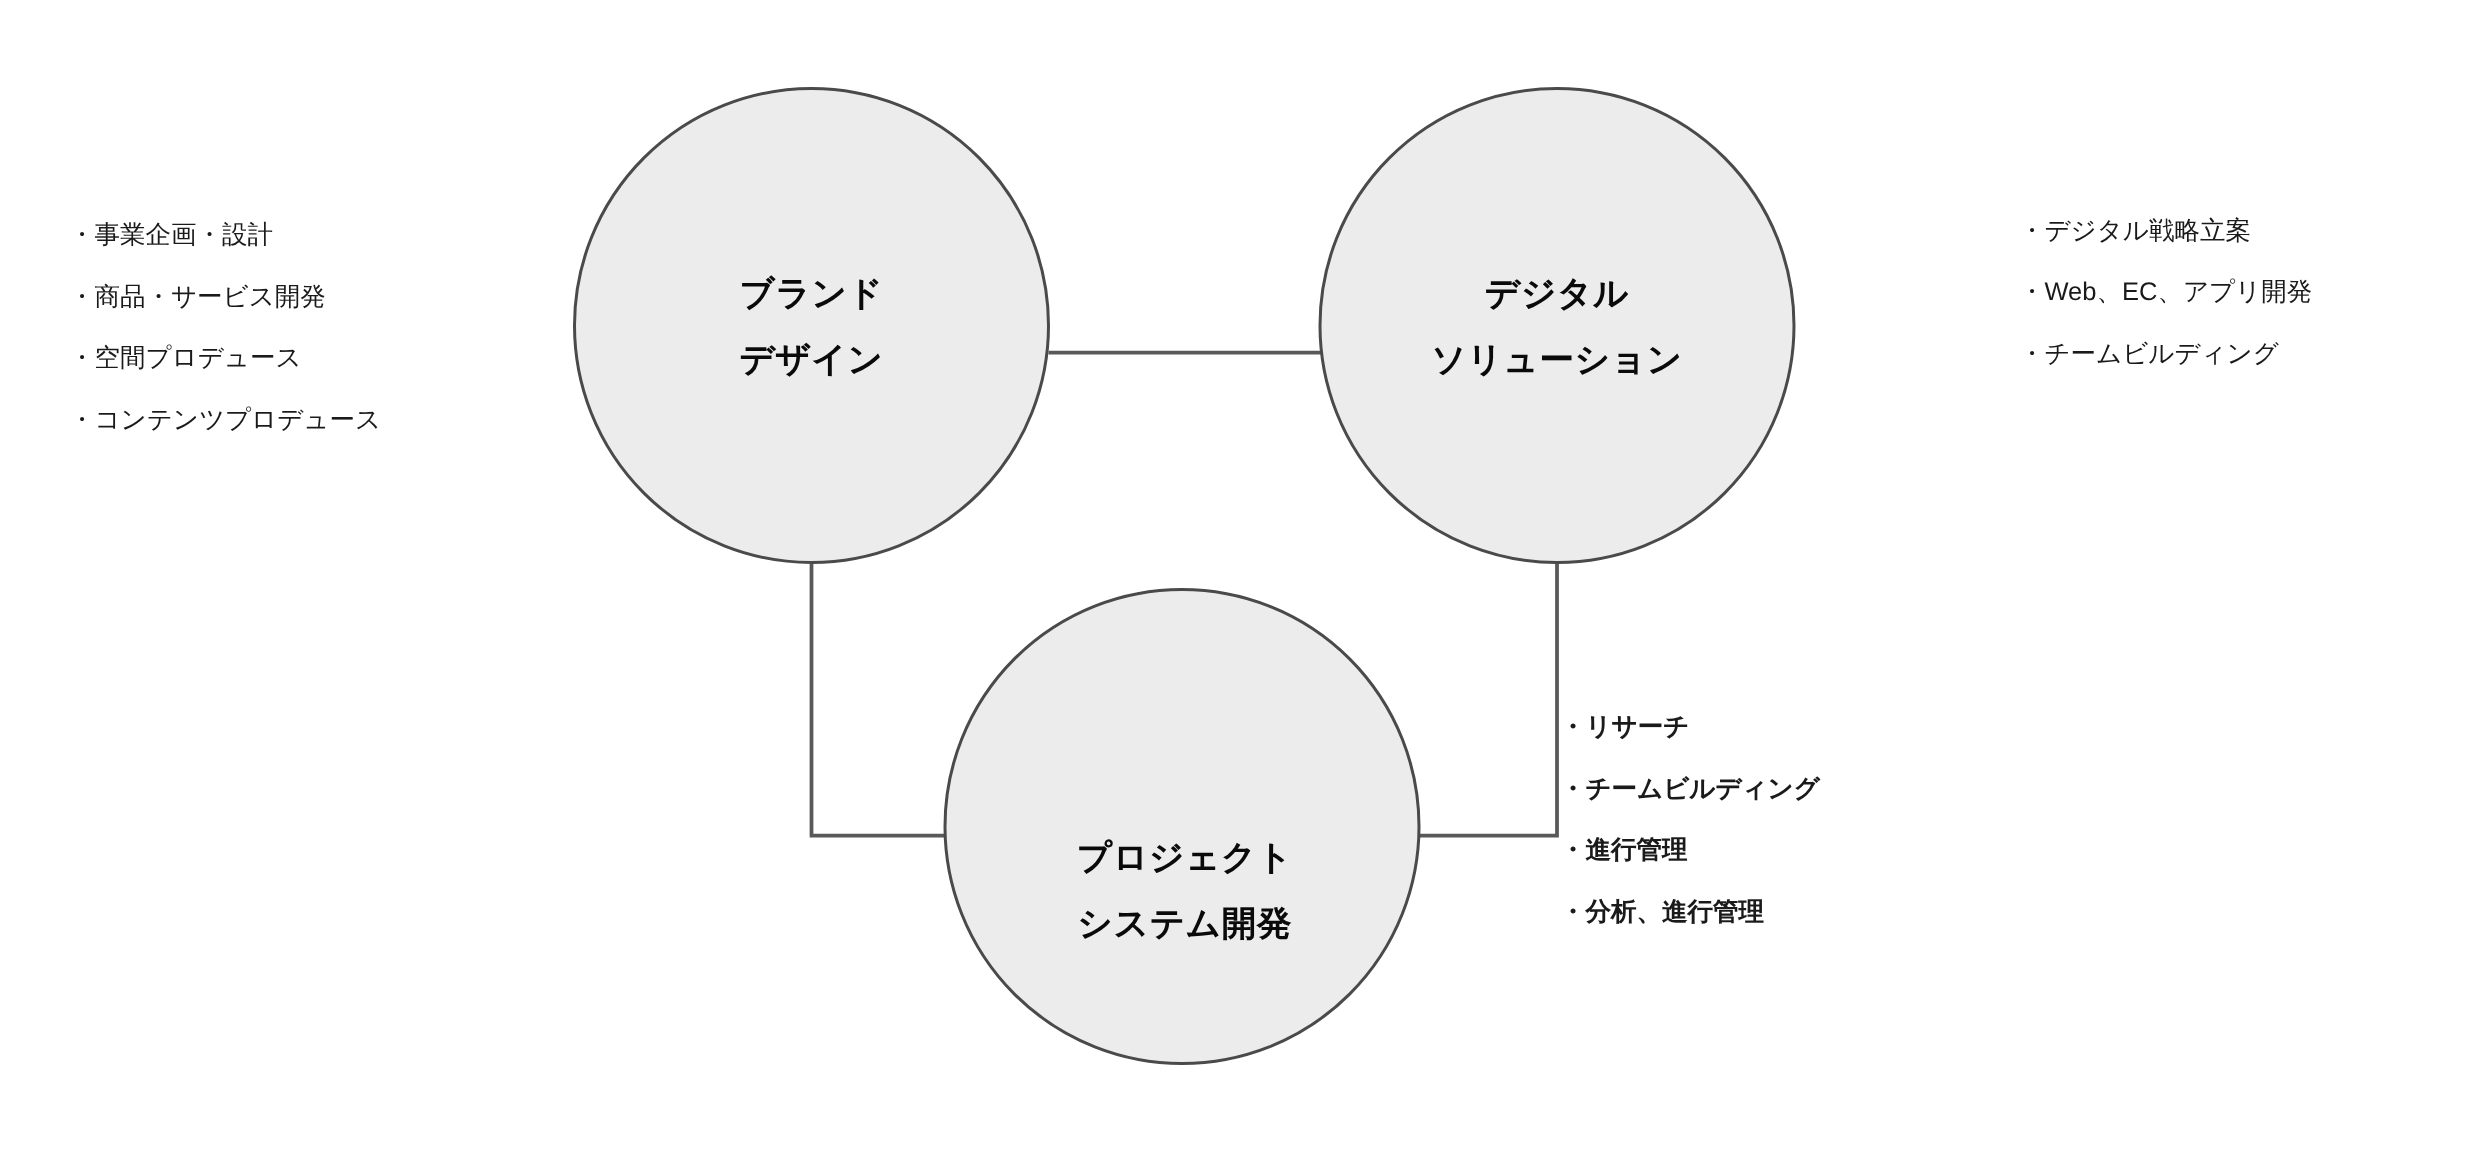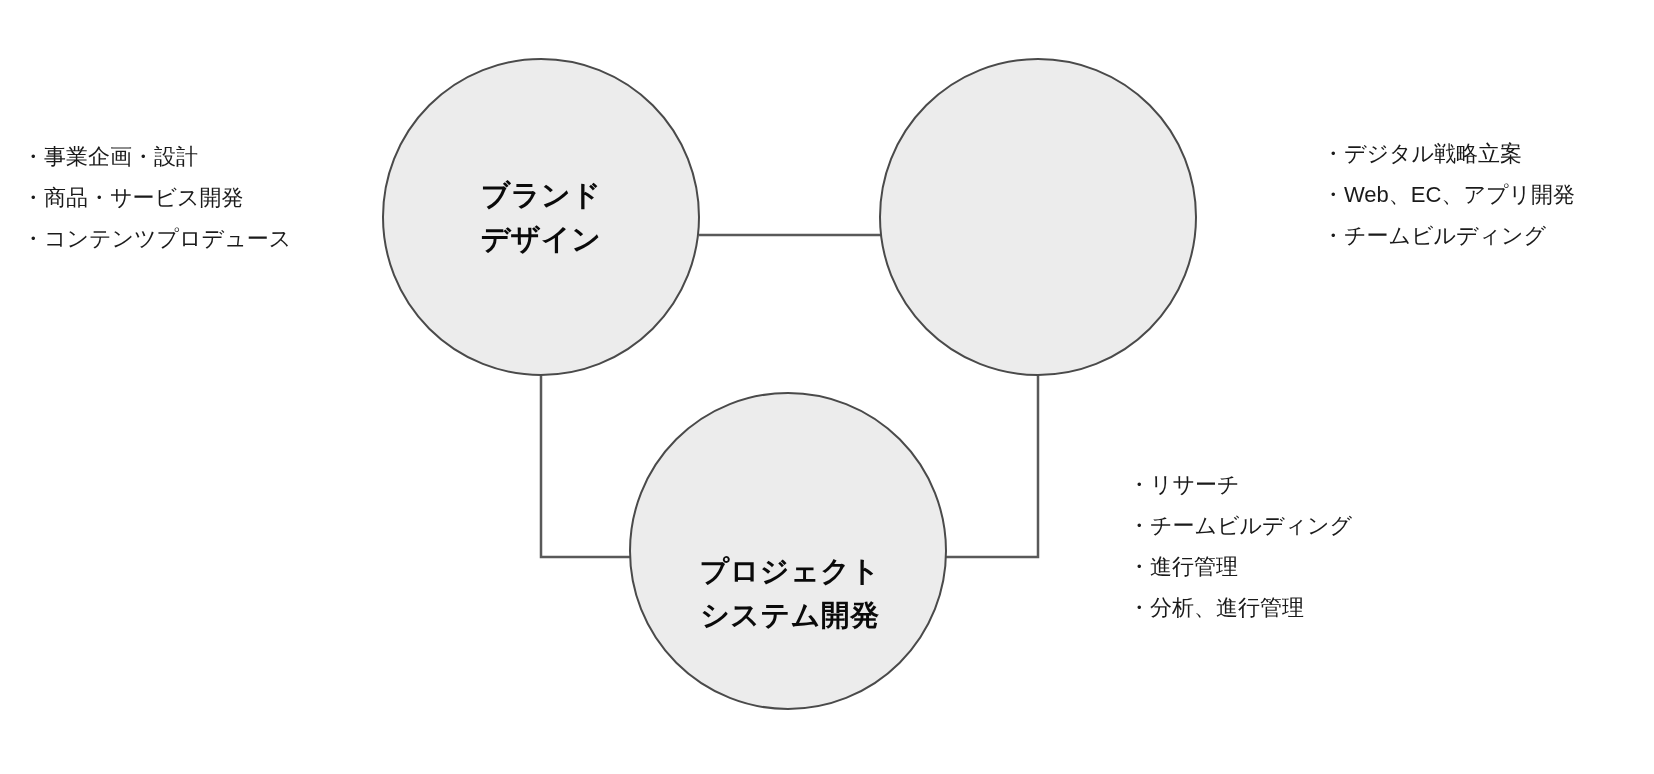--- a/index.html
+++ b/index.html
@@ -32,43 +32,44 @@
   }
   .connector-line {
     stroke: #595959;
     stroke-width: 2.5;
     fill: none;
   }
   .node-label {
     position: absolute;
     text-align: center;
     font-weight: bold;
-    font-size: 29px;
+    font-size: 23px;
     line-height: 44px;
     letter-spacing: 0.5px;
     color: #0a0a0a;
     white-space: nowrap;
     transform: translate(-50%, -50%);
   }
   .node-label .label-line {
     display: block;
   }
   .spec-list {
     position: absolute;
-    font-size: 22px;
+    font-size: 17px;
     line-height: 41px;
     color: #1a1a1a;
     white-space: nowrap;
+    margin-left: 24px;
   }
   .spec-list .spec-item {
     display: block;
   }
   #list-brand { left: 22px; top: 136px; }
   #list-digital { left: 1322px; top: 133px; }
-  #list-pm { left: 1128px; top: 464px; }
+  #list-pm { left: 1016px; top: 464px; font-weight: bold; }
 </style>
 </head>
 <body>
 
 <div id="stage">
 
   <svg id="diagram-svg" viewBox="0 0 1654 774">
 
     <line class="connector-line" x1="699" y1="235" x2="881" y2="235"></line>
 
@@ -79,29 +80,34 @@
     <circle class="node-circle-shape" cx="541" cy="217" r="158"></circle>
     <circle class="node-circle-shape" cx="1038" cy="217" r="158"></circle>
     <circle class="node-circle-shape" cx="788" cy="551" r="158"></circle>
   </svg>
 
   <div class="node-label" style="left:541px; top:217px;">
     <span class="label-line">ブランド</span>
     <span class="label-line">デザイン</span>
   </div>
 
+  <div class="node-label" style="left:1038px; top:217px;">
+    <span class="label-line">デジタル</span>
+    <span class="label-line">ソリューション</span>
+  </div>
 
   <div class="node-label" style="left:790px; top:551px;margin-top:42px;">
     <span class="label-line">プロジェクト</span>
     <span class="label-line">システム開発</span>
   </div>
 
   <div class="spec-list" id="list-brand">
     <span class="spec-item">・事業企画・設計</span>
     <span class="spec-item">・商品・サービス開発</span>
+    <span class="spec-item">・空間プロデュース</span>
     <span class="spec-item">・コンテンツプロデュース</span>
   </div>
 
   <div class="spec-list" id="list-digital">
     <span class="spec-item">・デジタル戦略立案</span>
     <span class="spec-item">・Web、EC、アプリ開発</span>
     <span class="spec-item">・チームビルディング</span>
   </div>
 
   <div class="spec-list" id="list-pm">

